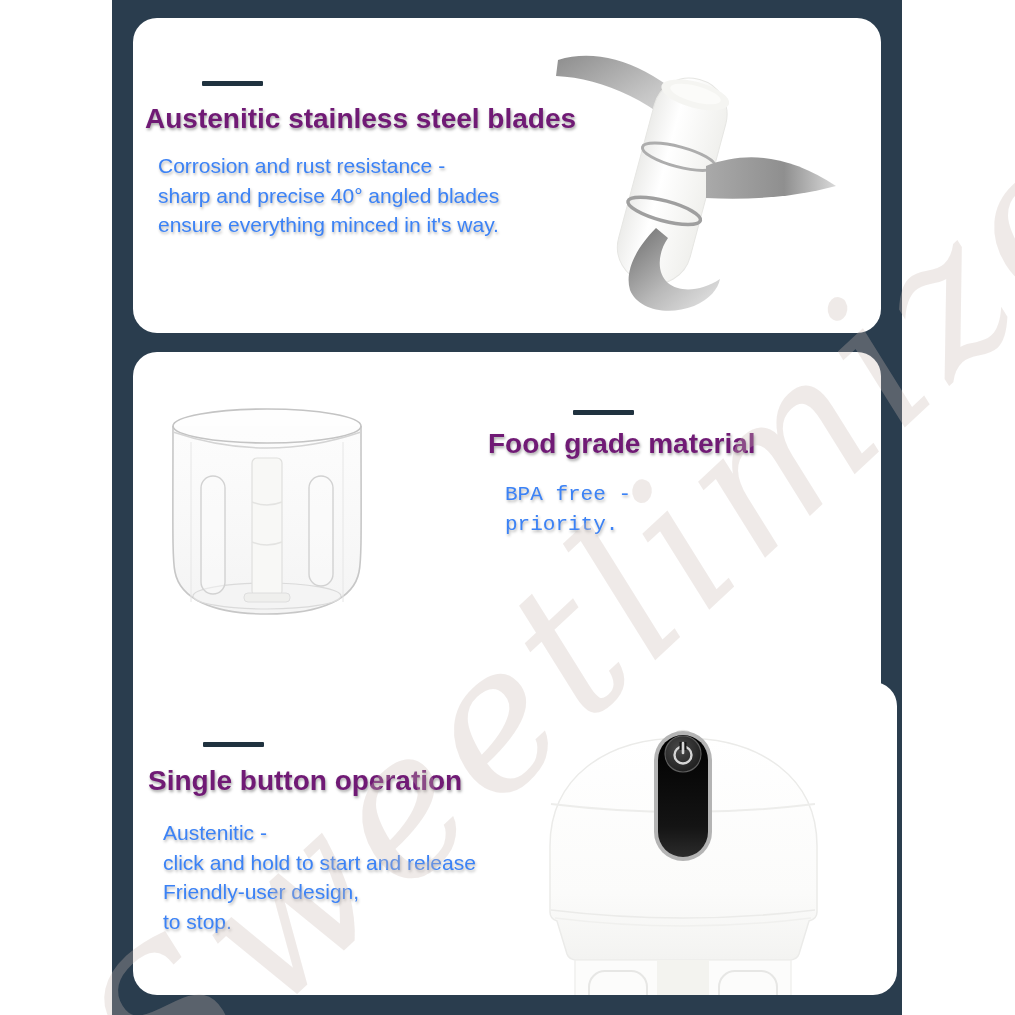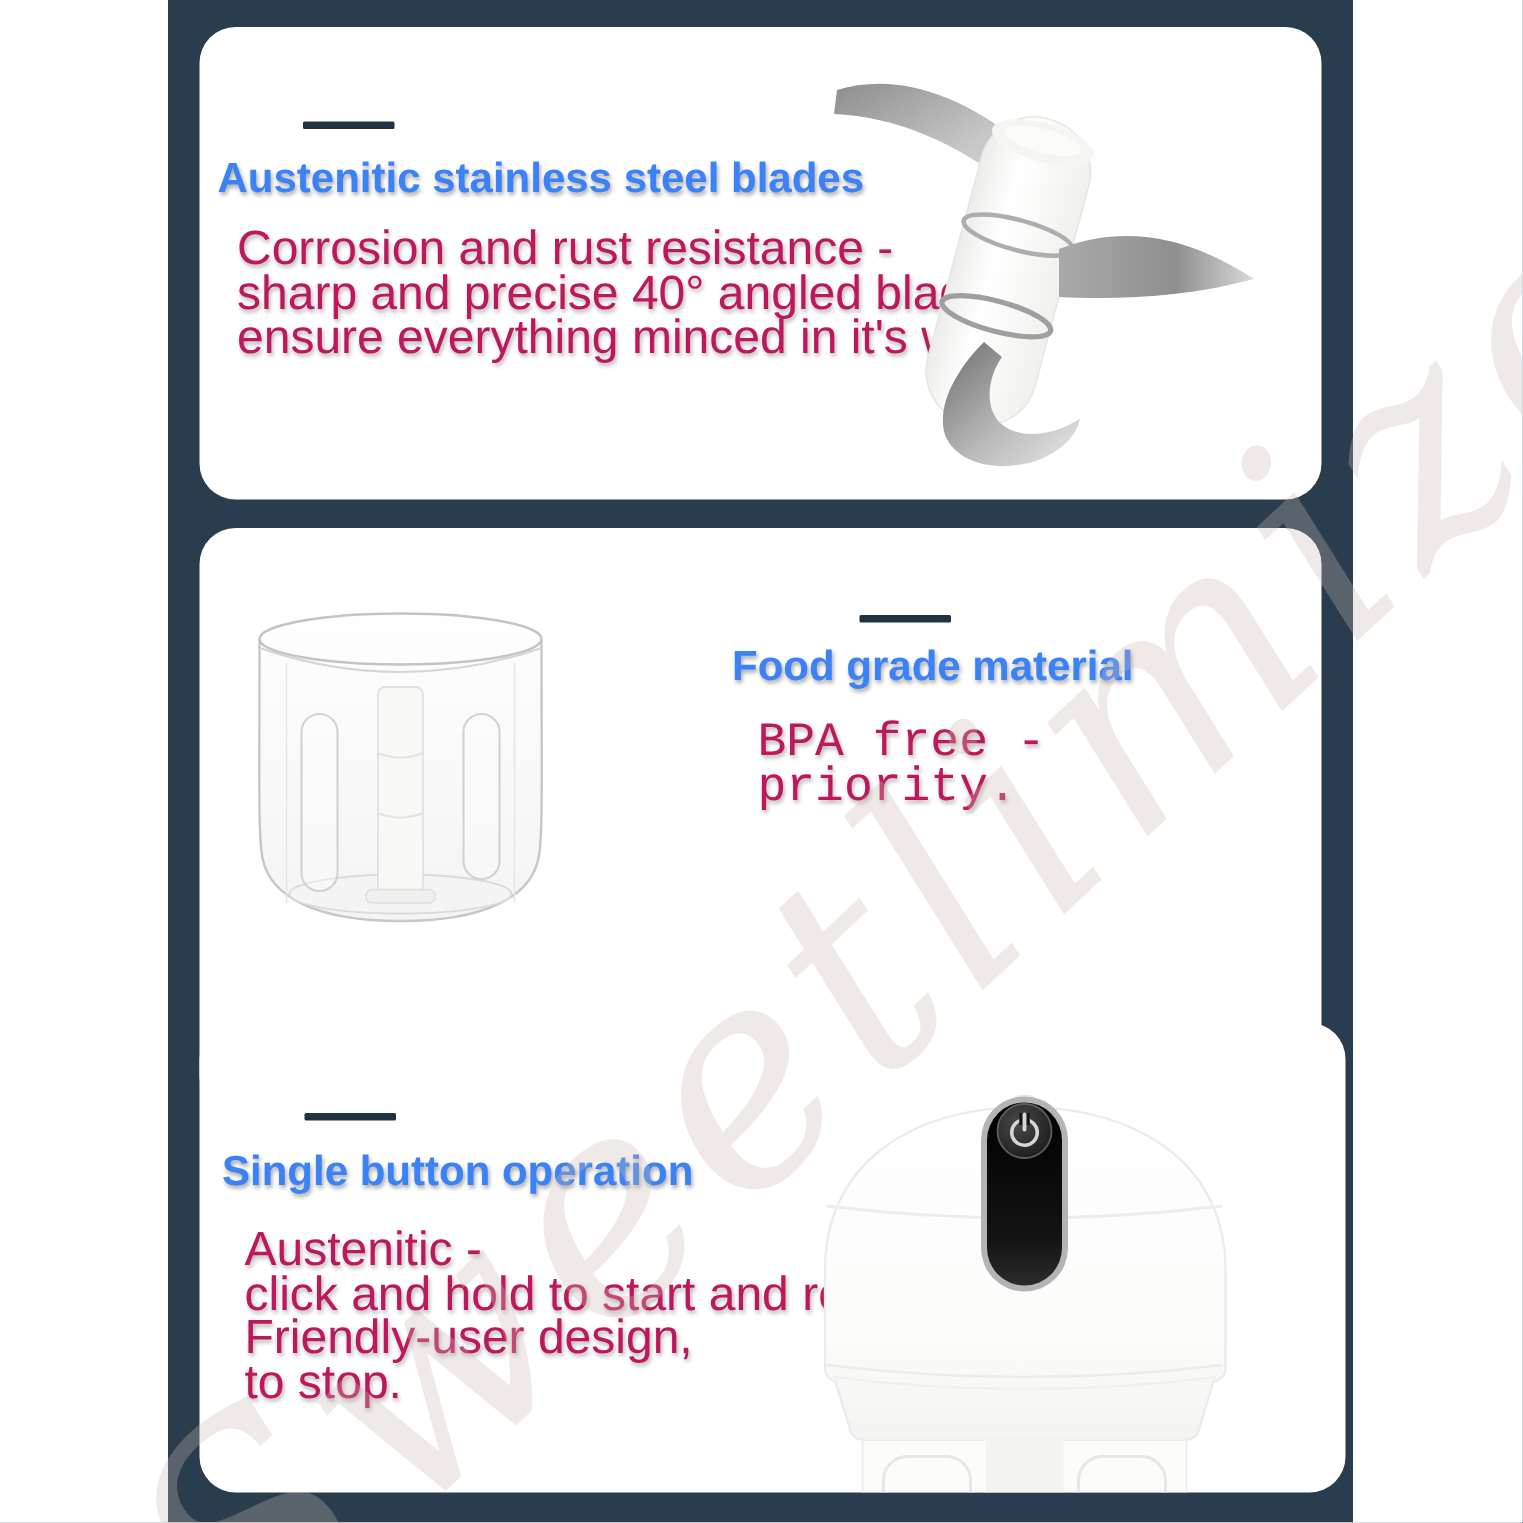--- a/index.html
+++ b/index.html
@@ -13,29 +13,29 @@
     border-radius:24px;overflow:hidden;
   }
   .card1{top:18px;height:315px;}
   .card2{top:352px;height:390px;}
   .card3{top:682px;height:313px;padding-left:16px;}
   .dash{position:absolute;width:61px;height:5px;background:#20323f;border-radius:1px;}
   .card1 .dash{left:69px;top:63px;}
   .card2 .dash{left:440px;top:58px;}
   .card3 .dash{left:70px;top:60px;}
   h2{
-    position:absolute;margin:0;font-size:28px;font-weight:bold;color:#3b82f6;
+    position:absolute;margin:0;font-size:28px;font-weight:bold;color:#701a75;
     letter-spacing:0px;white-space:nowrap;
     text-shadow:1px 2px 3px rgba(0,0,0,0.35);
   }
   .card1 h2{left:12px;top:85px;}
   .card2 h2{left:355px;top:76px;}
   .card3 h2{left:15px;top:83px;}
   .body{
-    position:absolute;margin:0;font-size:32px;color:#be185d;line-height:29.5px;
+    position:absolute;margin:0;font-size:21px;color:#3b82f6;line-height:29.5px;
     text-shadow:1px 2px 3px rgba(0,0,0,0.30);
   }
   .card1 .body{left:25px;top:133px;}
   .card2 .body{left:372px;top:128px;font-family:Liberation Mono, monospace;}
   .card3 .body{left:30px;top:136px;}
   .ln{display:block;white-space:nowrap;}
   .art{position:absolute;}
   .blades-art{left:395px;top:20px;}
   .container-art{left:28px;top:48px;}
   .device-art{left:412px;top:42px;}

